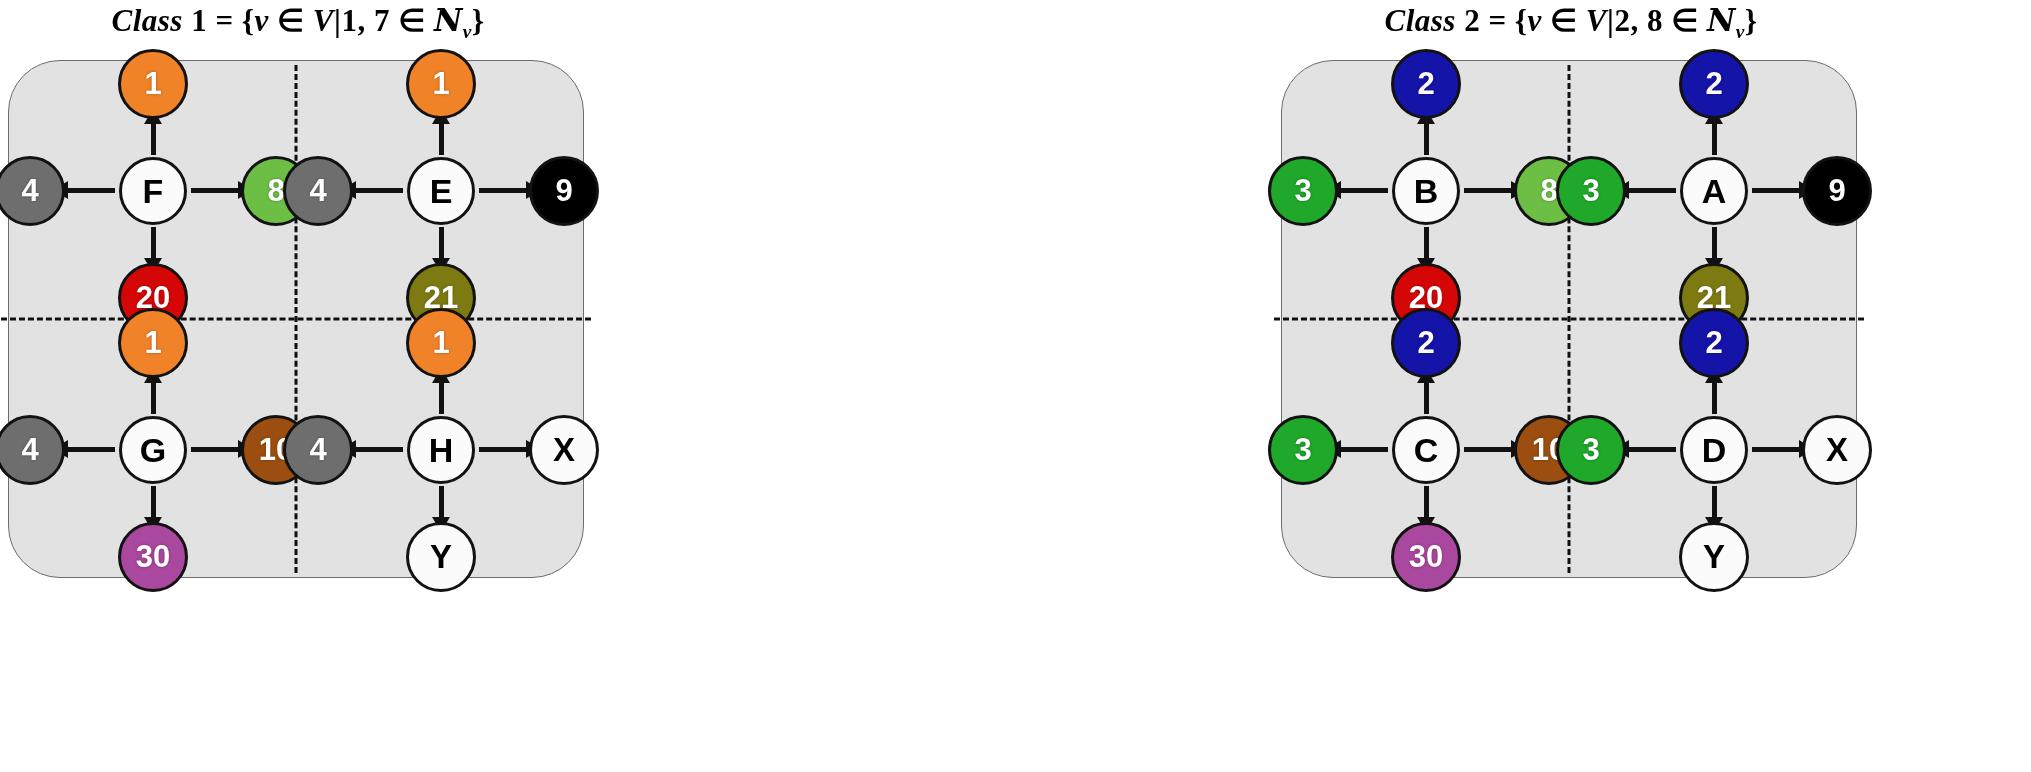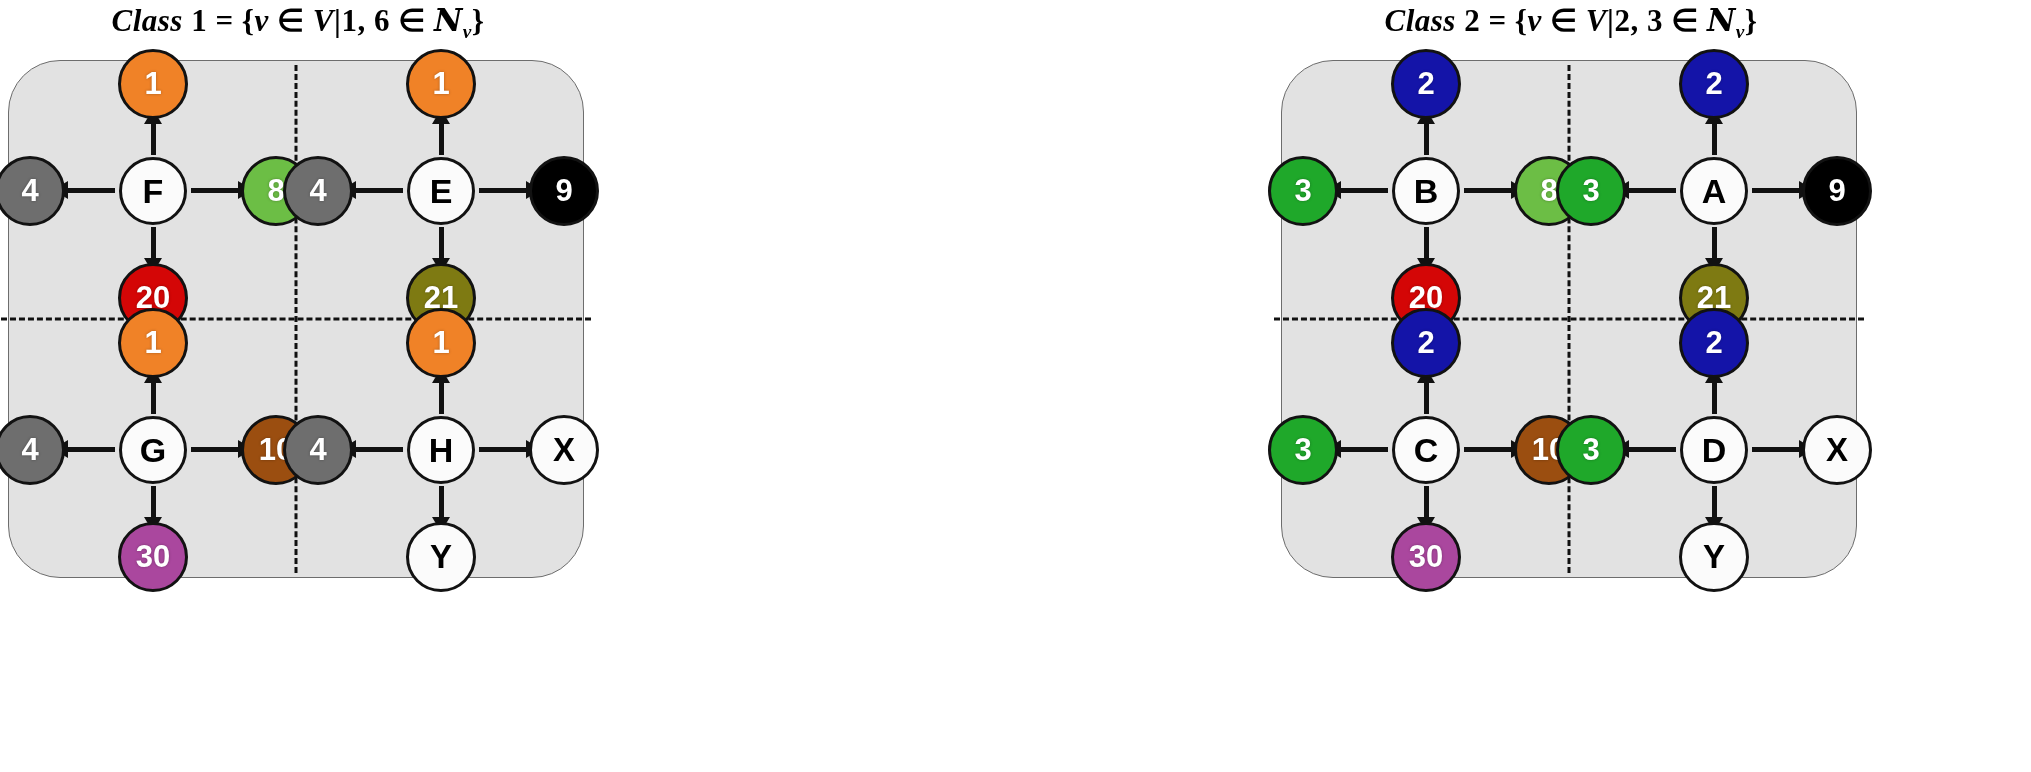--- a/index.html
+++ b/index.html
@@ -215,21 +215,21 @@
 
 <div class="stage">
 
   <div class="panel-group" id="group-class1">
     <div class="panel-title">
       <span class="ttl">Class</span>
       <span class="up">1</span>
       <span class="up">=</span>
       <span class="up">{</span><span>v</span>
       <span class="up">∈</span>
-      <span>V</span><span class="up">|</span><span class="up">1, 6</span>
+      <span>V</span><span class="up">|</span><span class="up">1, 7</span>
       <span class="up">∈</span>
       <span class="cal">N</span><sub>v</sub><span class="up">}</span>
     </div>
 
     <div class="panel-box">
       <div class="divider-v"></div>
       <div class="divider-h"></div>
 
       <div class="quadrant q-tl">
         <div class="cluster">
@@ -337,21 +337,21 @@
     </div>
   </div>
 
   <div class="panel-group" id="group-class2">
     <div class="panel-title">
       <span class="ttl">Class</span>
       <span class="up">2</span>
       <span class="up">=</span>
       <span class="up">{</span><span>v</span>
       <span class="up">∈</span>
-      <span>V</span><span class="up">|</span><span class="up">2, 3</span>
+      <span>V</span><span class="up">|</span><span class="up">2, 8</span>
       <span class="up">∈</span>
       <span class="cal">N</span><sub>v</sub><span class="up">}</span>
     </div>
 
     <div class="panel-box">
       <div class="divider-v"></div>
       <div class="divider-h"></div>
 
       <div class="quadrant q-tl">
         <div class="cluster">

